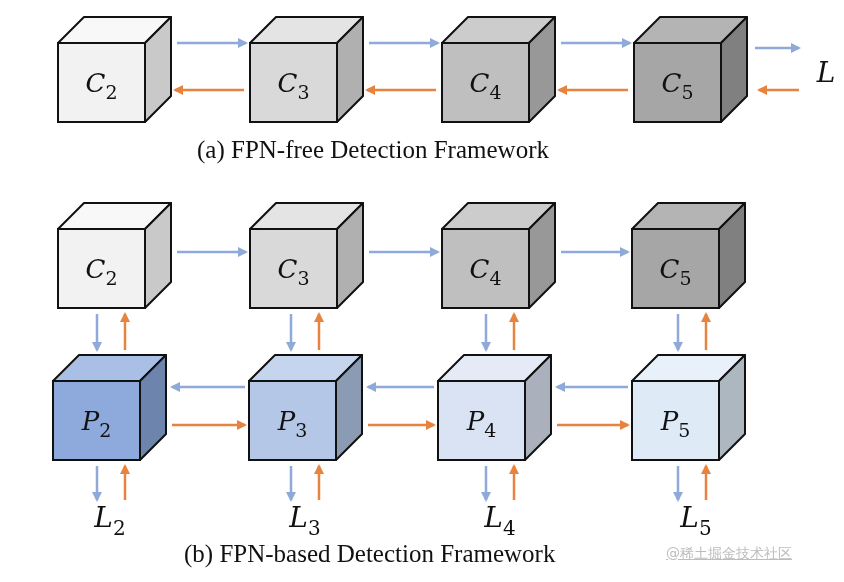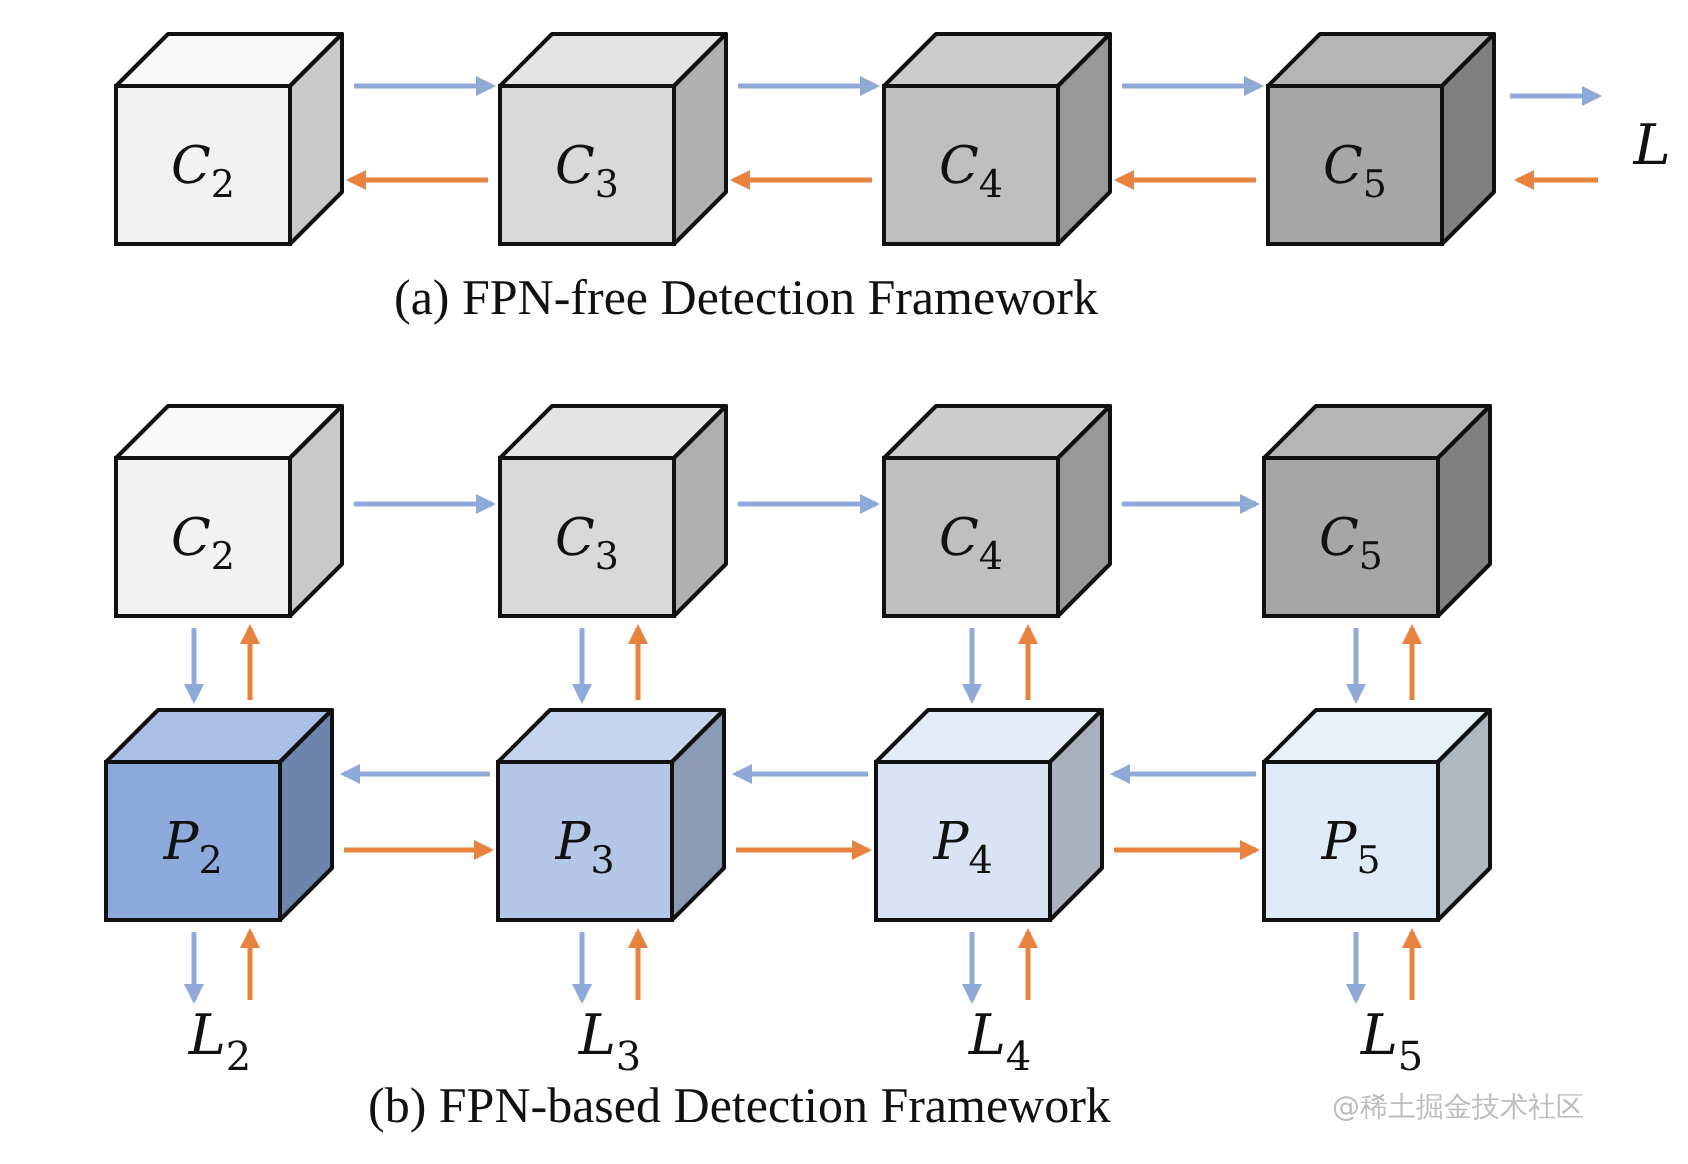--- a/index.html
+++ b/index.html
@@ -134,13 +134,13 @@
       <text x="826" y="82" class="lbl" font-size="28" text-anchor="middle">L</text>
       <text x="110" y="527" class="lbl" font-size="28" text-anchor="middle"><tspan>L</tspan><tspan font-style="normal" font-size="20" dy="8">2</tspan></text>
       <text x="305" y="527" class="lbl" font-size="28" text-anchor="middle"><tspan>L</tspan><tspan font-style="normal" font-size="20" dy="8">3</tspan></text>
       <text x="500" y="527" class="lbl" font-size="28" text-anchor="middle"><tspan>L</tspan><tspan font-style="normal" font-size="20" dy="8">4</tspan></text>
       <text x="696" y="527" class="lbl" font-size="28" text-anchor="middle"><tspan>L</tspan><tspan font-style="normal" font-size="20" dy="8">5</tspan></text>
     </g>
 </svg>
 
 <div class="caption" style="left:197px;top:136px;">(a) FPN-free Detection Framework</div>
 <div class="caption" style="left:184px;top:540px;">(b) FPN-based Detection Framework</div>
-<div class="watermark" style="left:666px;top:545px;">@稀土掘金技术社区</div>
+<div class="watermark" style="left:666px;top:545px;text-decoration:underline;">@稀土掘金技术社区</div>
 
 </body></html>

